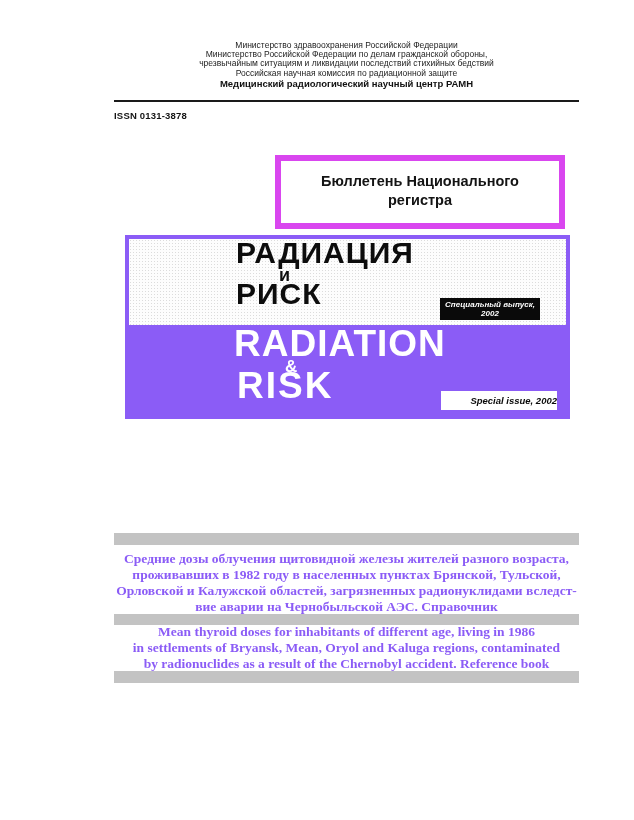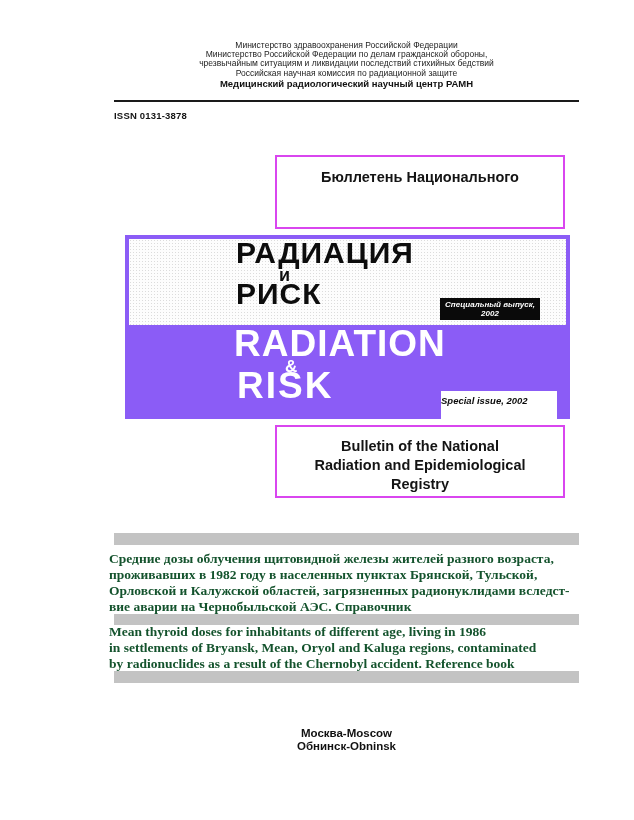--- a/index.html
+++ b/index.html
@@ -14,21 +14,21 @@
   }
   
   .org-header{position:absolute;left:85px;top:41px;width:465px;text-align:center;}
   .org-line{font-size:8.5px;line-height:9.2px;color:#1c1c1c;}
   .org-line.bold{font-weight:bold;font-size:9.5px;margin-top:1px;color:#111;}
   .header-rule{position:absolute;left:85px;top:100px;width:465px;height:2px;background:#1a1a1a;}
   .issn{position:absolute;left:85px;top:110px;width:465px;text-align:left;font-weight:bold;font-size:9.5px;letter-spacing:.2px;}
   
   .bulletin-box{
     position:absolute;left:246px;width:290px;
-    border:2px solid #d946ef;background:#fff;
+    border:6px solid #d946ef;background:#fff;
     text-align:center;font-weight:bold;font-size:14.5px;line-height:19px;
     box-sizing:border-box;
   }
   .bulletin-box.ru{top:155px;height:74px;padding-top:11px;}
   .bulletin-box.en{top:425px;height:73px;padding-top:10px;}
   
   .banner{position:absolute;left:96px;top:235px;width:445px;height:184px;background:#8b5cf6;}
   .white-panel{
     position:absolute;left:4px;top:4px;width:437px;height:86px;background:#fdfdfd;
     background-image:radial-gradient(circle,#dcdcdc 0.7px,transparent 0.9px);
@@ -41,32 +41,32 @@
     position:absolute;left:311px;top:59px;width:100px;height:22px;
     background:#0a0a0a;color:#fff;text-align:center;
     font-style:italic;font-weight:bold;font-size:8px;line-height:9px;
     box-sizing:border-box;padding-top:2px;
   }
   .en-area{position:absolute;left:0;top:90px;width:445px;height:94px;color:#ffffff;}
   .en-w1{position:absolute;left:109px;top:0px;font-size:37px;font-weight:bold;letter-spacing:1px;line-height:37px;}
   .en-conj{position:absolute;left:160px;top:33px;font-size:17px;font-weight:bold;line-height:17px;}
   .en-w2{position:absolute;left:112px;top:42px;font-size:37px;font-weight:bold;letter-spacing:2px;line-height:37px;}
   .special-en{
-    position:absolute;left:316px;top:66px;width:116px;height:33px;
-    background:#fff;color:#0a0a0a;text-align:left;
+    position:absolute;left:316px;top:66px;width:116px;height:19px;
+    background:#fff;color:#0a0a0a;text-align:right;
     font-style:italic;font-weight:bold;font-size:9.5px;line-height:19px;
   }
   
   .graybar{position:absolute;left:85px;width:465px;height:12px;background:#c3c3c3;}
   .bar1{top:533px;}
   .bar2{top:614px;height:11px;}
   .bar3{top:671px;}
   
-  .abstract{position:absolute;left:80px;width:475px;
-    font-family:"Liberation Serif",serif;font-weight:bold;color:#14532d;}
+  .abstract{position:absolute;left:80px;width:475px;text-align:center;
+    font-family:"Liberation Serif",serif;font-weight:bold;color:#8b5cf6;}
   .abstract.ru{top:551px;font-size:13.5px;line-height:16px;}
   .abstract.en{top:624px;font-size:13.5px;line-height:16px;}
   
   .cities{position:absolute;left:85px;top:727px;width:465px;text-align:center;
     font-weight:bold;font-size:11.5px;line-height:12.5px;color:#111;}
 </style>
 </head>
 <body>
 
 <div class="page">
@@ -78,63 +78,55 @@
     <div class="org-line">Российская научная комиссия по радиационной защите</div>
     <div class="org-line bold">Медицинский радиологический научный центр РАМН</div>
   </div>
 
   <div class="header-rule"></div>
 
   <div class="issn">ISSN 0131-3878</div>
 
   <div class="bulletin-box ru">
     <div>Бюллетень Национального</div>
+    <div>регистра</div>
   </div>
 
   <div class="banner">
     <div class="white-panel">
       <div class="ru-w1">РАДИАЦИЯ</div>
       <div class="ru-conj">и</div>
       <div class="ru-w2">РИСК</div>
       <div class="special-ru">
         <div>Специальный выпуск,</div>
         <div>2002</div>
       </div>
     </div>
     <div class="en-area">
       <div class="en-w1">RADIATION</div>
       <div class="en-conj">&amp;</div>
       <div class="en-w2">RISK</div>
       <div class="special-en">Special issue, 2002</div>
     </div>
   </div>
 
-  <div class="bulletin-box en">
-    <div>Bulletin of the National</div>
-    <div>Radiation and Epidemiological</div>
-    <div>Registry</div>
-  </div>
 
   <div class="graybar bar1"></div>
 
   <div class="abstract ru">
     <div>Средние дозы облучения щитовидной железы жителей разного возраста,</div>
     <div>проживавших в 1982 году в населенных пунктах Брянской, Тульской,</div>
     <div>Орловской и Калужской областей, загрязненных радионуклидами вследст-</div>
     <div>вие аварии на Чернобыльской АЭС. Справочник</div>
   </div>
 
   <div class="graybar bar2"></div>
 
   <div class="abstract en">
     <div>Mean thyroid doses for inhabitants of different age, living in 1986</div>
     <div>in settlements of Bryansk, Mean, Oryol and Kaluga regions, contaminated</div>
     <div>by radionuclides as a result of the Chernobyl accident. Reference book</div>
   </div>
 
   <div class="graybar bar3"></div>
 
-  <div class="cities">
-    <div>Москва-Moscow</div>
-    <div>Обнинск-Obninsk</div>
-  </div>
 
 </div>
 
 </body></html>

